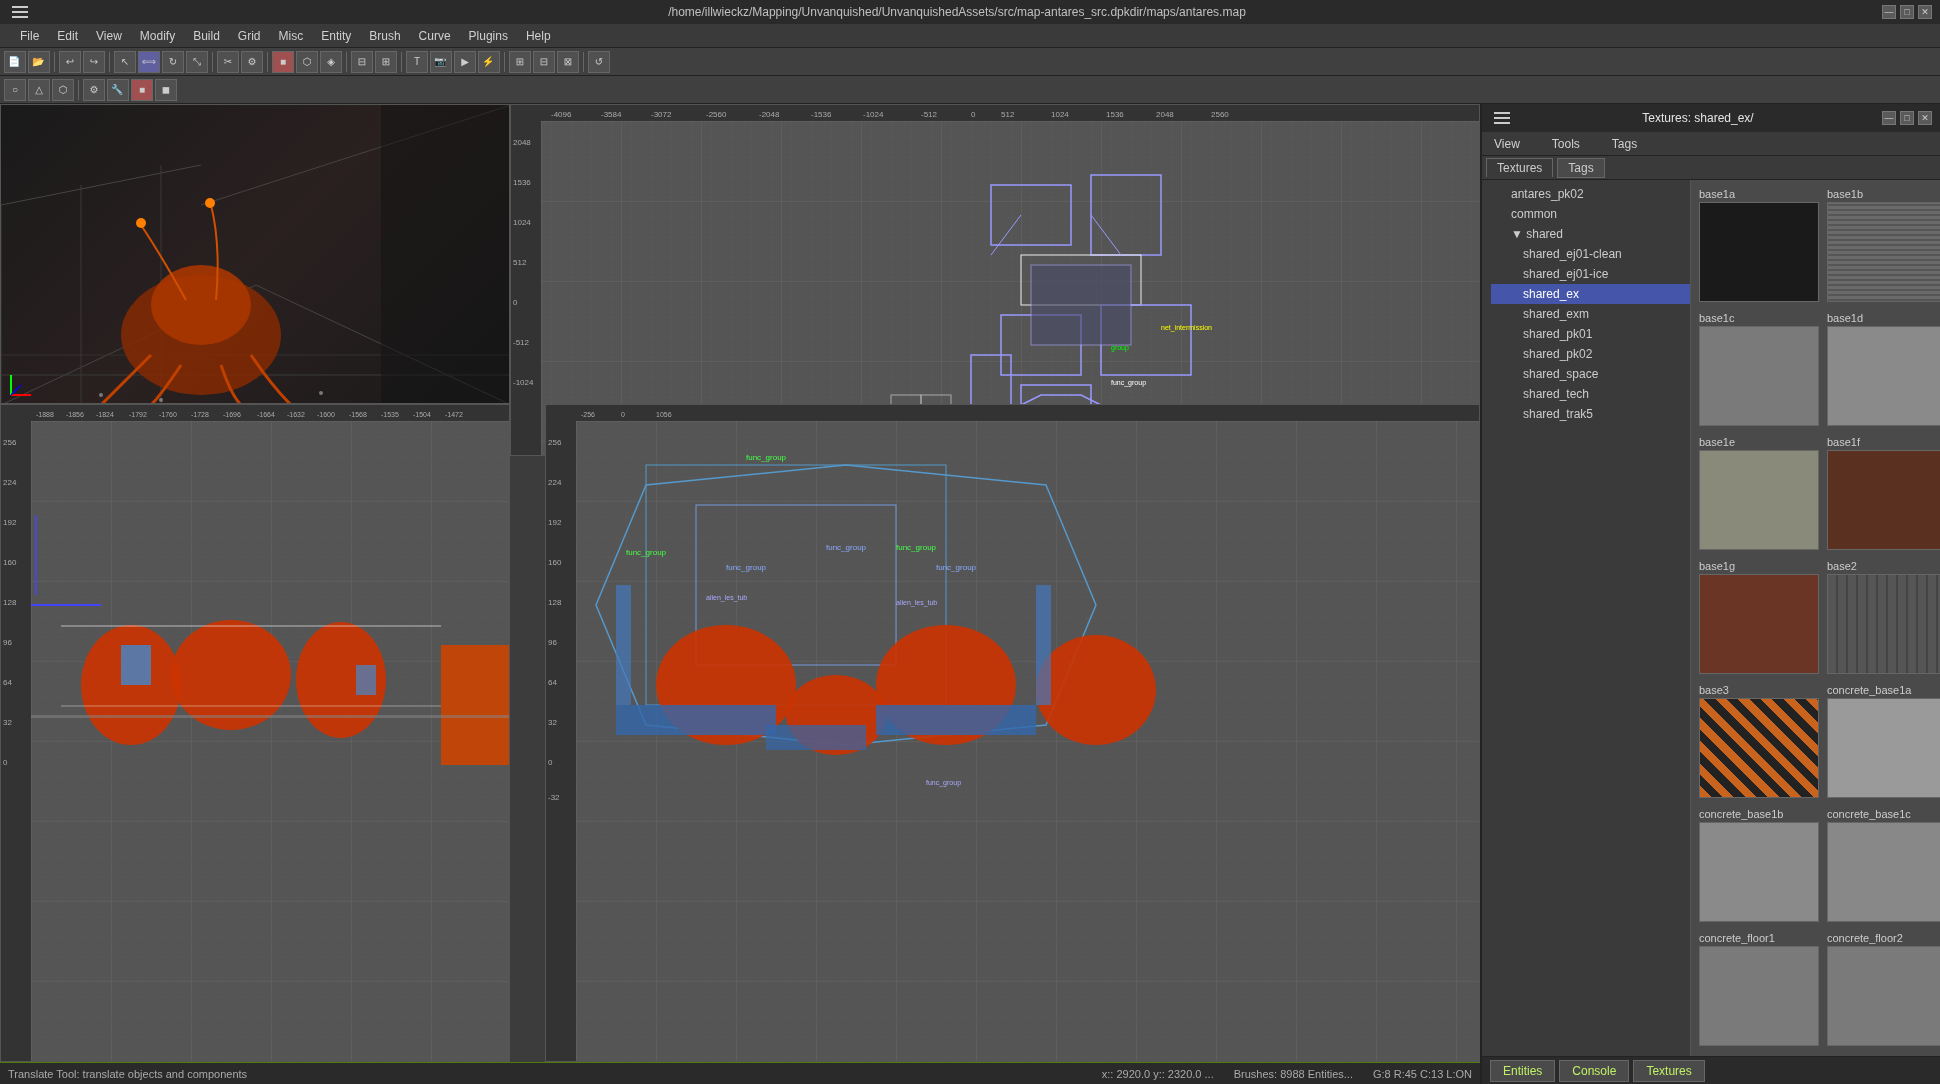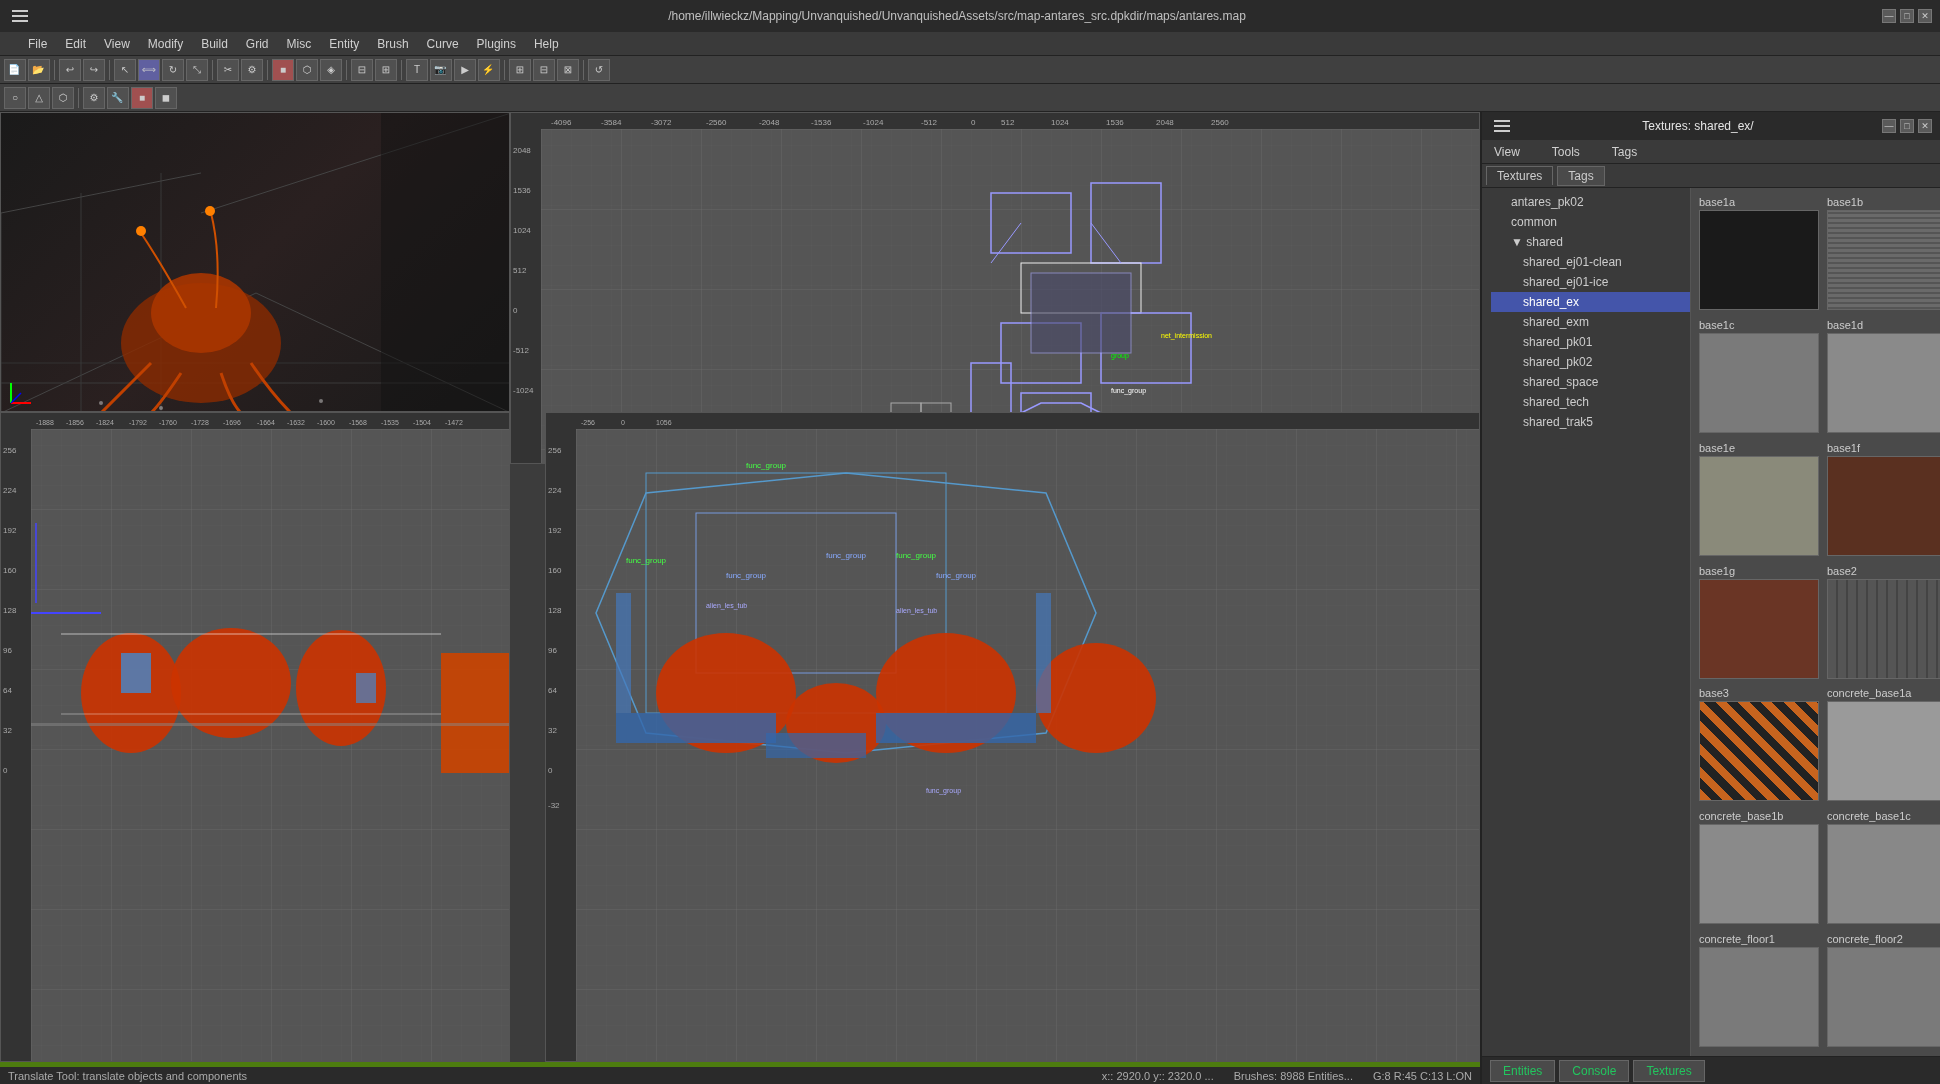--- a/index.html
+++ b/index.html
@@ -32,33 +32,33 @@
 
     
     .app-container {
       display: flex;
       flex-direction: column;
       height: 1084px;
     }
 
     .main-title-bar {
       background: #2a2a2a;
-      height: 32px;
+      height: 24px;
       display: flex;
       align-items: center;
       padding: 0 8px;
       gap: 8px;
     }
 
     .menu-bar {
       background: #3a3a3a;
       height: 24px;
       display: flex;
       align-items: center;
-      padding: 0 20px;
+      padding: 0 12px;
       gap: 2px;
       border-bottom: 1px solid #222;
     }
     .menu-item {
       padding: 2px 8px;
       color: #d0d0d0;
       font-size: 12px;
       cursor: pointer;
     }
 
@@ -173,21 +173,21 @@
     }
 
     .bottom-bar {
       background: #2a2a2a;
       height: 22px;
       display: flex;
       align-items: center;
       padding: 0 8px;
       font-size: 11px;
       color: #aaa;
-      border-top: 5px solid #4d7c0f;
+      border-top: 1px solid #4d7c0f;
       gap: 20px;
     }
 
     
     .textures-panel {
       width: 460px;
       background: #3a3a3a;
       border-left: 2px solid #222;
       display: flex;
       flex-direction: column;
@@ -300,21 +300,21 @@
       align-items: center;
       padding: 0 8px;
       gap: 4px;
       border-top: 1px solid #222;
     }
 
     .bottom-tab {
       padding: 3px 12px;
       background: #4a4a4a;
       border: 1px solid #666;
-      color: #22c55e;
+      color: #bef264;
       font-size: 12px;
       cursor: pointer;
     }
 
     
     .grid-viewport {
       position: relative;
       overflow: hidden;
     }
 

